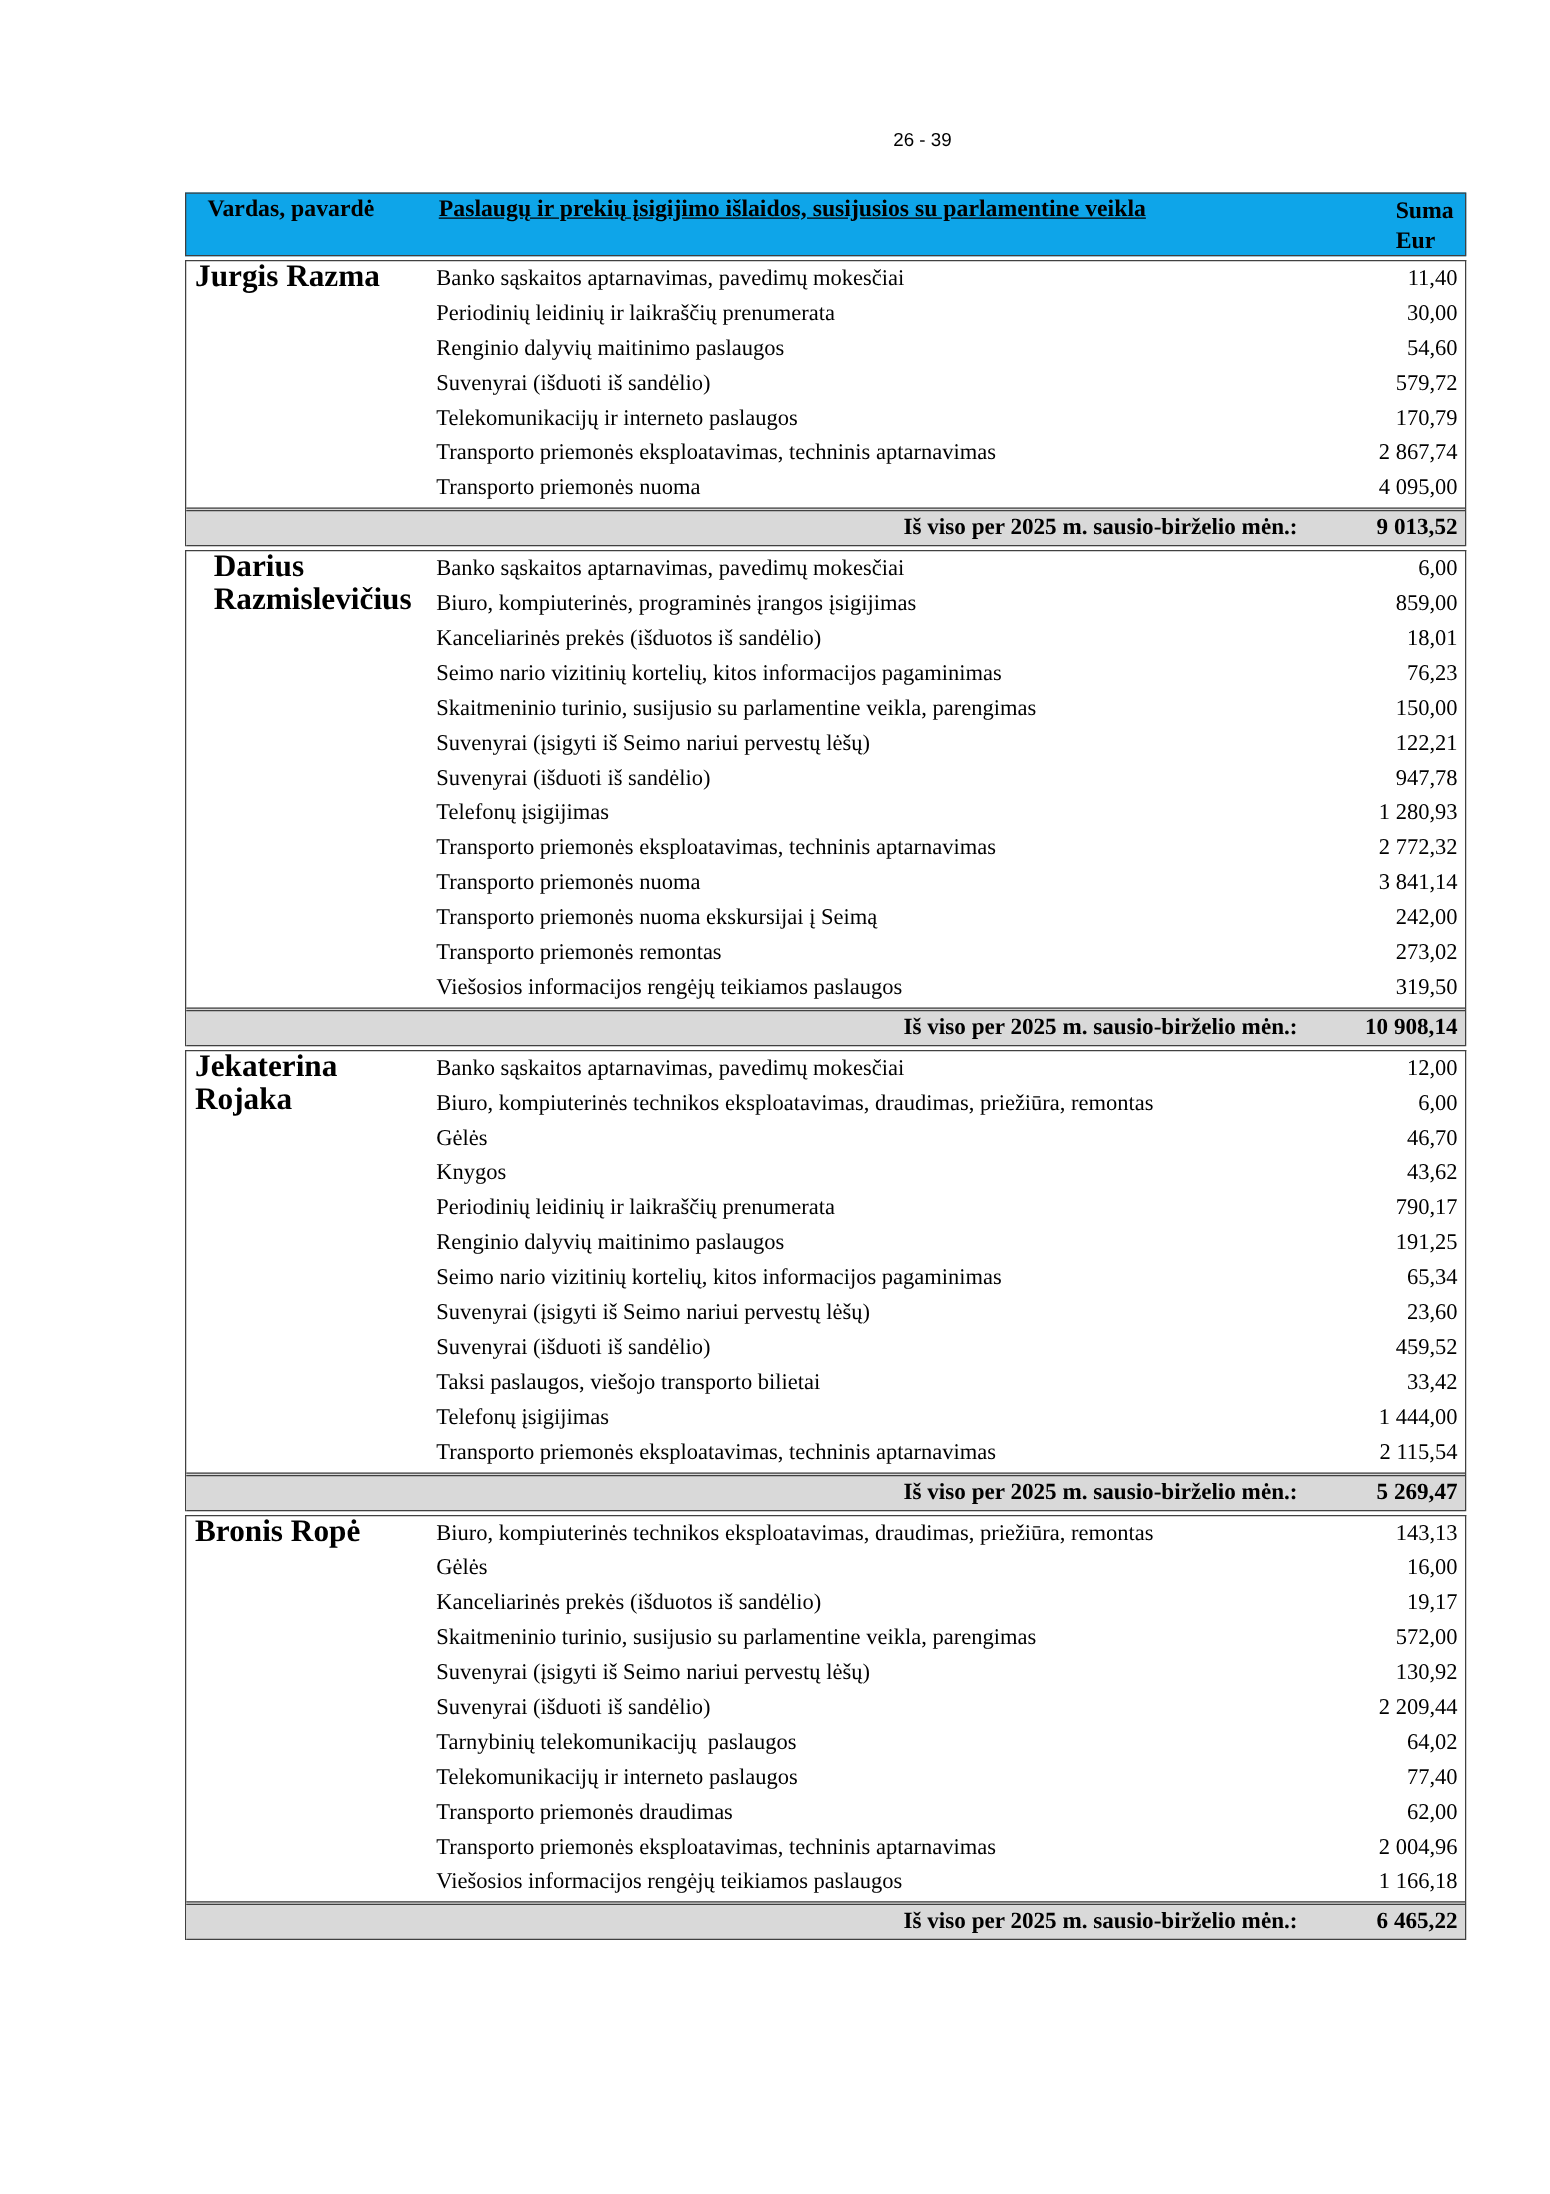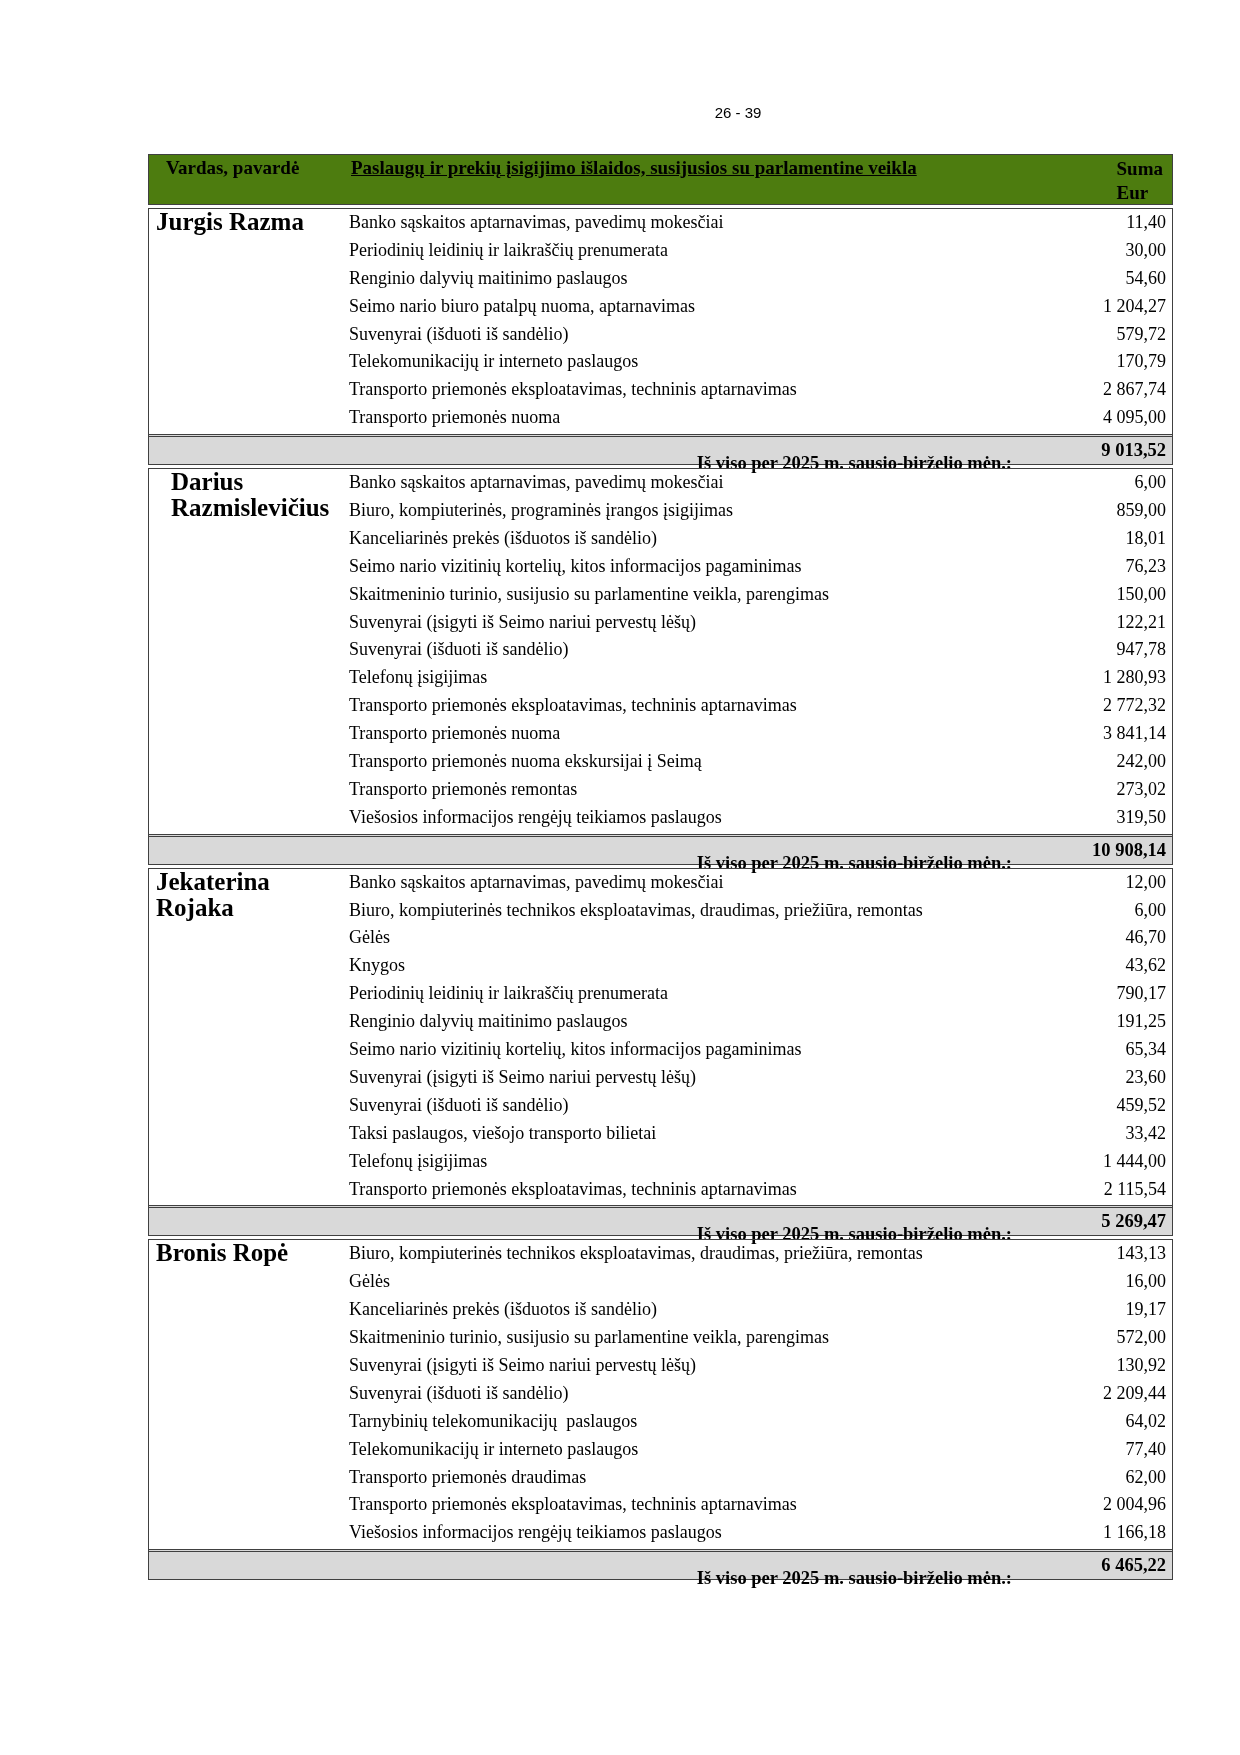--- a/index.html
+++ b/index.html
@@ -1,37 +1,37 @@
 <!DOCTYPE html>
 <html><head>
 <meta charset="utf-8">
 <style>
   html, body { margin: 0; padding: 0; background: #ffffff; }
   body { width: 1240px; height: 1755px; position: relative; overflow: hidden;
          font-family: "Liberation Serif", "DejaVu Serif", serif; color: #000; }
   .page-num { position: absolute; top: 104px; left: 0; width: 1476px; text-align: center;
               font-family: "Liberation Sans", "DejaVu Sans", sans-serif; font-size: 15px; }
   .tbl { position: absolute; left: 148px; top: 154px; width: 1025px; }
-  .hdr { background: #4d7c0f; border: 1.5px solid #404040; height: 49px; position: relative;
+  .hdr { background: #0ea5e9; border: 1.5px solid #404040; height: 49px; position: relative;
          font-weight: bold; font-size: 19px; }
   .hdr .c-name { position: absolute; left: 17px; top: 2px; }
   .hdr .c-desc { position: absolute; left: 202px; top: 2px; text-decoration: underline; }
   .hdr .c-sum { position: absolute; right: 9px; top: 2px; line-height: 24px; }
   .section { border-left: 1.5px solid #404040; border-right: 1.5px solid #404040;
              border-top: 1.5px solid #404040; position: relative; margin-top: 3px; }
   .rows { position: relative; }
   .row { height: 27.9px; line-height: 26px; position: relative; font-size: 18px; }
   .row .desc { position: absolute; left: 200px; top: 0; white-space: pre; }
   .row .sum { position: absolute; right: 6px; top: 0; }
   .name { position: absolute; left: 7px; top: 0; font-weight: bold; font-size: 25px;
           line-height: 26px; width: 185px; }
   .total { background: #d9d9d9; border-top: 3px double #404040; border-bottom: 1.5px solid #404040;
            height: 27px; line-height: 26px; position: relative; font-weight: bold; font-size: 18.5px;
            margin-top: 2px; }
-  .total .tlabel { position: absolute; right: 160px; top: 0; margin-top: 13px; }
+  .total .tlabel { position: absolute; right: 134px; top: 0; }
   .total .tval { position: absolute; right: 6px; top: 0; }
 </style>
 </head>
 <body>
 
 <div class="page-num">26 - 39</div>
 
 <div class="tbl">
   <div class="hdr">
     <span class="c-name">Vardas, pavardė</span>
@@ -51,24 +51,20 @@
   </div>
           <div class="row">
     <span class="desc">Periodinių leidinių ir laikraščių prenumerata</span>
     <span class="sum">30,00</span>
   </div>
           <div class="row">
     <span class="desc">Renginio dalyvių maitinimo paslaugos</span>
     <span class="sum">54,60</span>
   </div>
           <div class="row">
-    <span class="desc">Seimo nario biuro patalpų nuoma, aptarnavimas</span>
-    <span class="sum">1 204,27</span>
-  </div>
-          <div class="row">
     <span class="desc">Suvenyrai (išduoti iš sandėlio)</span>
     <span class="sum">579,72</span>
   </div>
           <div class="row">
     <span class="desc">Telekomunikacijų ir interneto paslaugos</span>
     <span class="sum">170,79</span>
   </div>
           <div class="row">
     <span class="desc">Transporto priemonės eksploatavimas, techninis aptarnavimas</span>
     <span class="sum">2 867,74</span>

